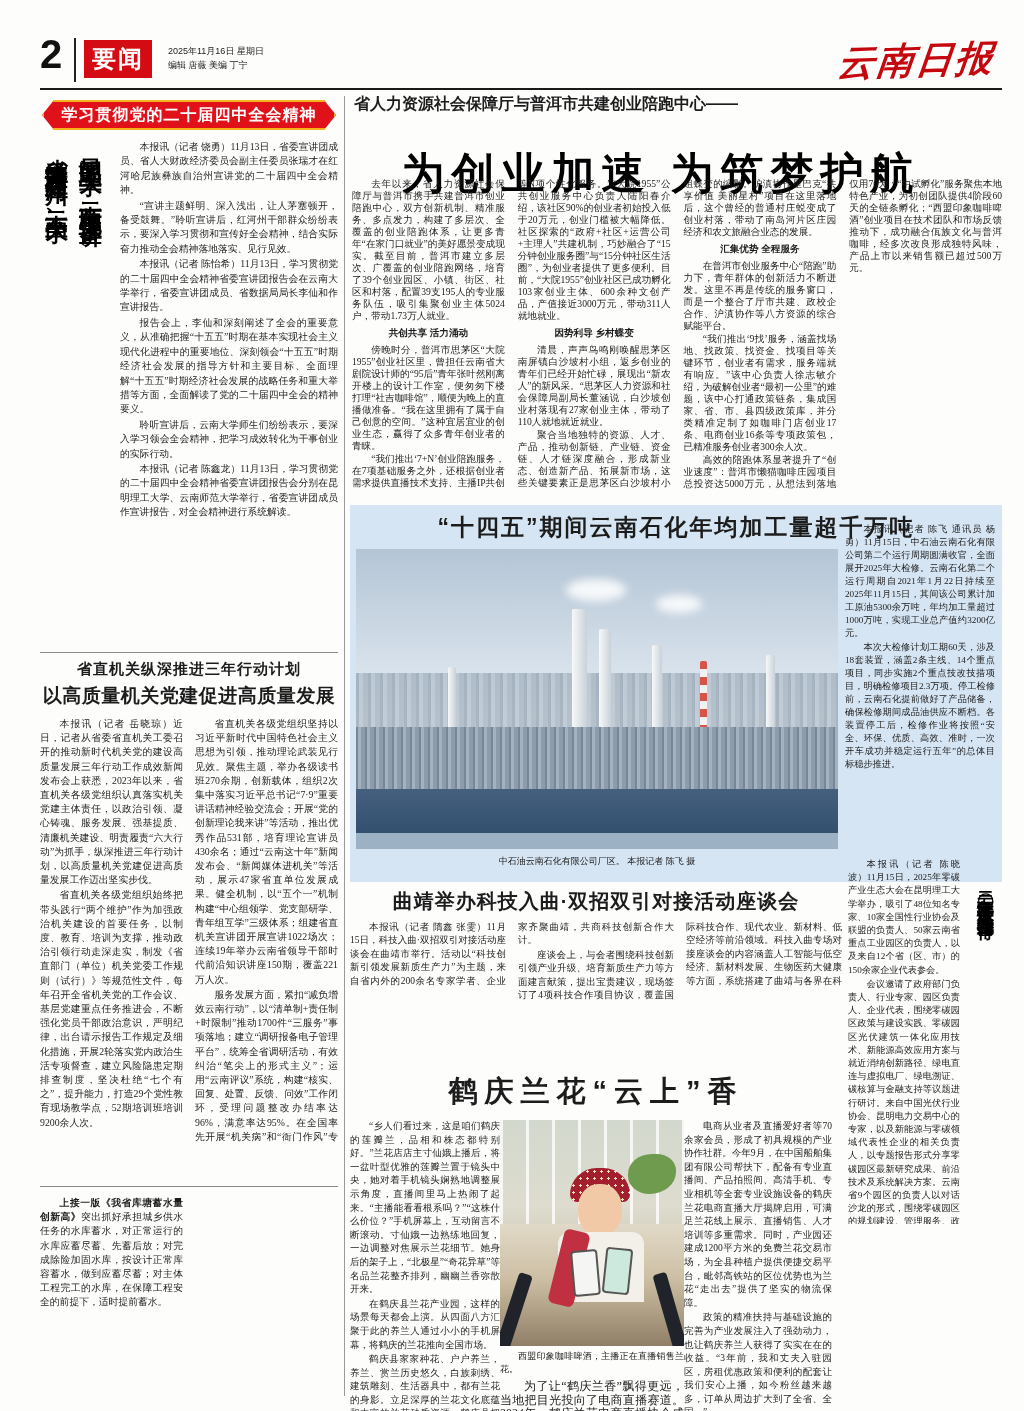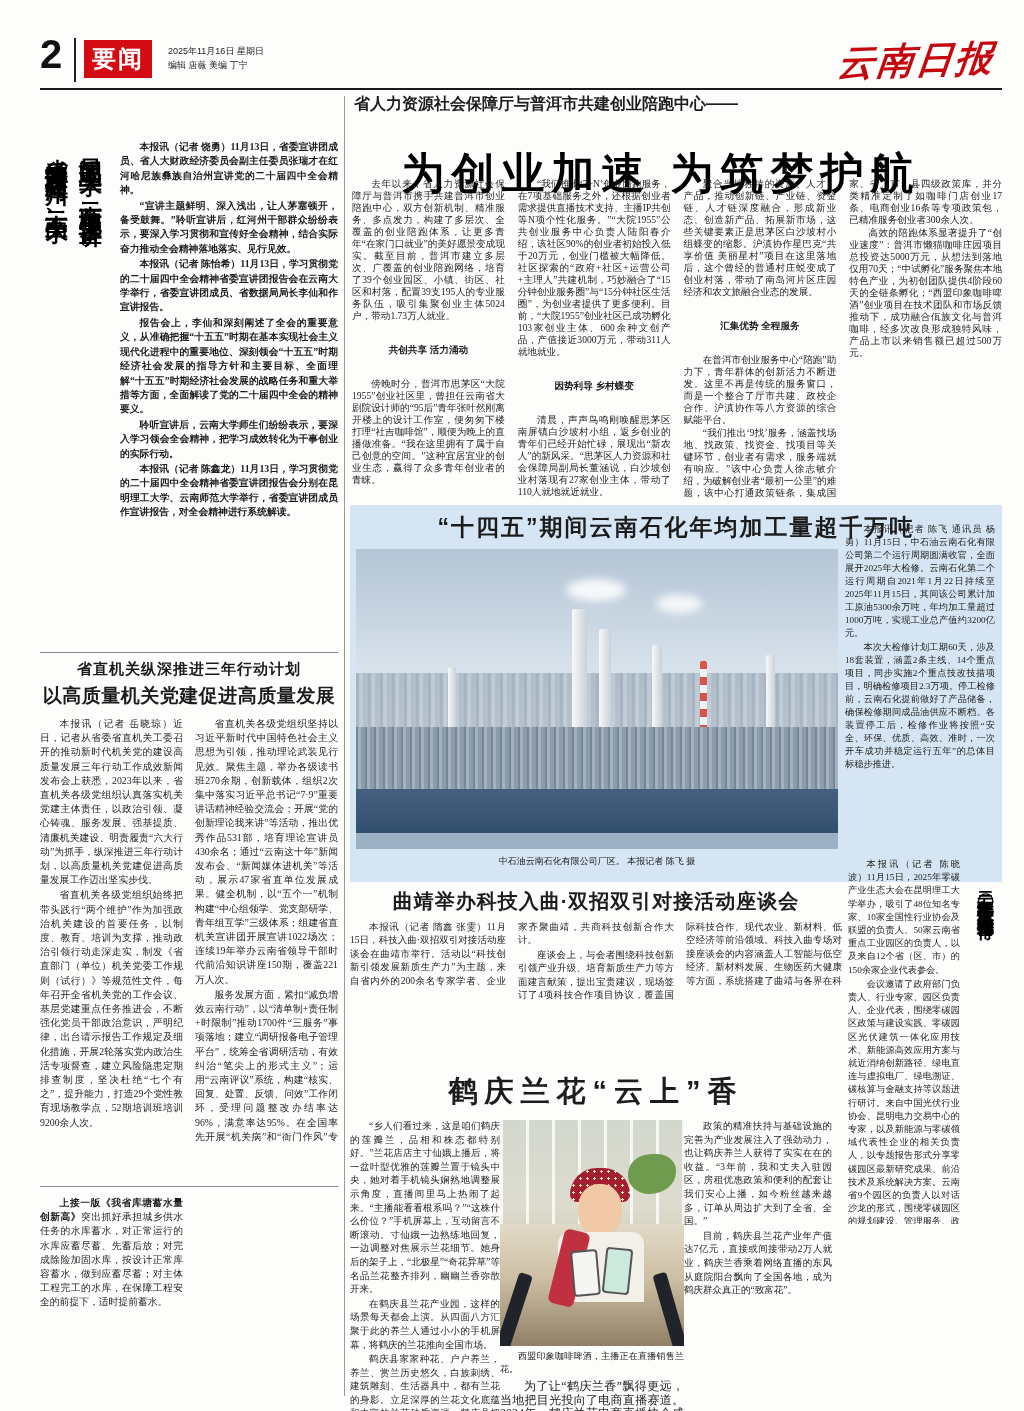--- a/index.html
+++ b/index.html
@@ -15,33 +15,33 @@
                  padding:3px 8px;letter-spacing:2px;}
   .dateblock{position:absolute;left:128px;top:8px;font-family:"Liberation Sans",sans-serif;
              font-size:9px;line-height:14px;color:#222;}
   .masthead{position:absolute;right:8px;top:0;color:#c5070e;font-size:37px;font-weight:bold;
             font-style:italic;transform:skewX(-8deg) rotate(-2deg);letter-spacing:2px;
             font-family:"DejaVu Serif",serif;}
   .hdr-rule{position:absolute;left:40px;top:88px;width:962px;height:2px;background:#1a1a1a;}
   
   .art p{margin:0 0 1px 0;text-indent:2em;text-align:justify;}
   .art p.subhead{text-indent:0;text-align:center;font-weight:bold;
-                 font-family:"Liberation Sans",sans-serif;margin:22px 0;}
+                 font-family:"Liberation Sans",sans-serif;margin:5px 0;}
   .divider{position:absolute;left:40px;width:298px;height:1px;background:#8a8a8a;}
   .vline{position:absolute;width:1px;background:#9a9a9a;}
   
   .banner{position:absolute;left:42px;top:100px;width:294px;height:30px;background:#e1111a;
           clip-path:polygon(0 50%,12px 0,calc(100% - 12px) 0,100% 50%,calc(100% - 12px) 100%,12px 100%);
           display:flex;align-items:center;justify-content:center;
           box-shadow:inset 0 0 0 2px #f6b21b;}
   .banner span{color:#fff;font-family:"Liberation Sans",sans-serif;font-weight:900;font-size:16px;letter-spacing:1px;}
   .a1{position:absolute;left:40px;top:140px;width:298px;height:506px;display:flex;overflow:hidden;}
   .a1 .vhead{writing-mode:vertical-lr;text-orientation:upright;font-family:"Liberation Sans",sans-serif;
              font-weight:900;font-size:23px;line-height:34px;width:72px;height:492px;letter-spacing:3px;color:#000;}
-  .a1 .body{flex:1;font-size:9.8px;line-height:14.4px;overflow:hidden;padding-left:8px;font-weight:bold;}
+  .a1 .body{flex:1;font-size:9.8px;line-height:14.4px;overflow:hidden;padding-left:8px;}
   .a2{position:absolute;left:40px;top:660px;width:298px;height:500px;overflow:hidden;}
   .a2 .kicker{font-family:"Liberation Sans",sans-serif;font-weight:bold;font-size:15px;
               text-align:center;letter-spacing:1px;}
   .a2 h2{margin:4px 0 8px 0;font-family:"Liberation Sans",sans-serif;font-weight:900;
          font-size:19px;letter-spacing:0.5px;text-align:center;white-space:nowrap;}
   .a2 .body{column-count:2;column-gap:12px;column-fill:auto;height:438px;
             font-size:9.8px;line-height:14.2px;overflow:hidden;}
   .a3{position:absolute;left:40px;top:1196px;width:298px;height:200px;overflow:hidden;}
   .a3 .body{column-count:2;column-gap:12px;column-fill:auto;height:200px;
             font-size:9.8px;line-height:14.2px;overflow:hidden;}
@@ -134,20 +134,23 @@
     <div class="section-badge">要闻</div>
     <div class="dateblock">
       <div>2025年11月16日 星期日</div>
       <div>编辑 唐薇 美编 丁宁</div>
     </div>
     <div class="masthead">云南日报</div>
   </div>
   <div class="hdr-rule"></div>
   <div class="vline" style="left:344px;top:96px;height:1300px;"></div>
 
+  <div class="banner">
+    <span>学习贯彻党的二十届四中全会精神</span>
+  </div>
 
   <section class="a1">
     <div class="vhead">
       <div>省委宣讲团在红河州、云南大学、</div>
       <div>昆明理工大学、云南师范大学宣讲</div>
     </div>
     <div class="body art">
         <p>本报讯（记者 饶勇）11月13日，省委宣讲团成员、省人大财政经济委员会副主任委员张瑞才在红河哈尼族彝族自治州宣讲党的二十届四中全会精神。</p>
         <p>“宣讲主题鲜明、深入浅出，让人茅塞顿开，备受鼓舞。”聆听宣讲后，红河州干部群众纷纷表示，要深入学习贯彻和宣传好全会精神，结合实际奋力推动全会精神落地落实、见行见效。</p>
         <p>本报讯（记者 陈怡希）11月13日，学习贯彻党的二十届四中全会精神省委宣讲团报告会在云南大学举行，省委宣讲团成员、省数据局局长李仙和作宣讲报告。</p>
@@ -256,20 +259,21 @@
           <div class="tripod" style="left:6px;bottom:-12px;transform:rotate(18deg);"></div>
           <div class="tripod" style="right:6px;bottom:-12px;transform:rotate(-16deg);"></div>
         </div>
         <div class="hq-cap">西盟印象咖啡啤酒，主播正在直播销售兰花。</div>
         <div class="art" style="font-size:12px;line-height:13.6px;">
             <p>为了让“鹤庆兰香”飘得更远，当地把目光投向了电商直播赛道。2024年，鹤庆兰花电商直播协会成立，通过规范行业、共享经验，吸纳本地兰花种植户、</p>
           </div>
       </div>
       <div class="c c3 art">
         <div>
+            <p>电商从业者及直播爱好者等70余家会员，形成了初具规模的产业协作社群。今年9月，在中国船舶集团有限公司帮扶下，配备有专业直播间、产品拍照间、高清手机、专业相机等全套专业设施设备的鹤庆兰花电商直播大厅揭牌启用，可满足兰花线上展示、直播销售、人才培训等多重需求。同时，产业园还建成1200平方米的免费兰花交易市场，为全县种植户提供便捷交易平台，毗邻高铁站的区位优势也为兰花“走出去”提供了坚实的物流保障。</p>
             <p>政策的精准扶持与基础设施的完善为产业发展注入了强劲动力，也让鹤庆养兰人获得了实实在在的收益。“3年前，我和丈夫入驻园区，房租优惠政策和便利的配套让我们安心上播，如今粉丝越来越多，订单从周边扩大到了全省、全国。”</p>
             <p>目前，鹤庆县兰花产业年产值达7亿元，直接或间接带动2万人就业，鹤庆兰香乘着网络直播的东风从庭院阳台飘向了全国各地，成为鹤庆群众真正的“致富花”。</p>
           </div>
 
       </div>
     </div>
   </section>
 
 </div>
 

